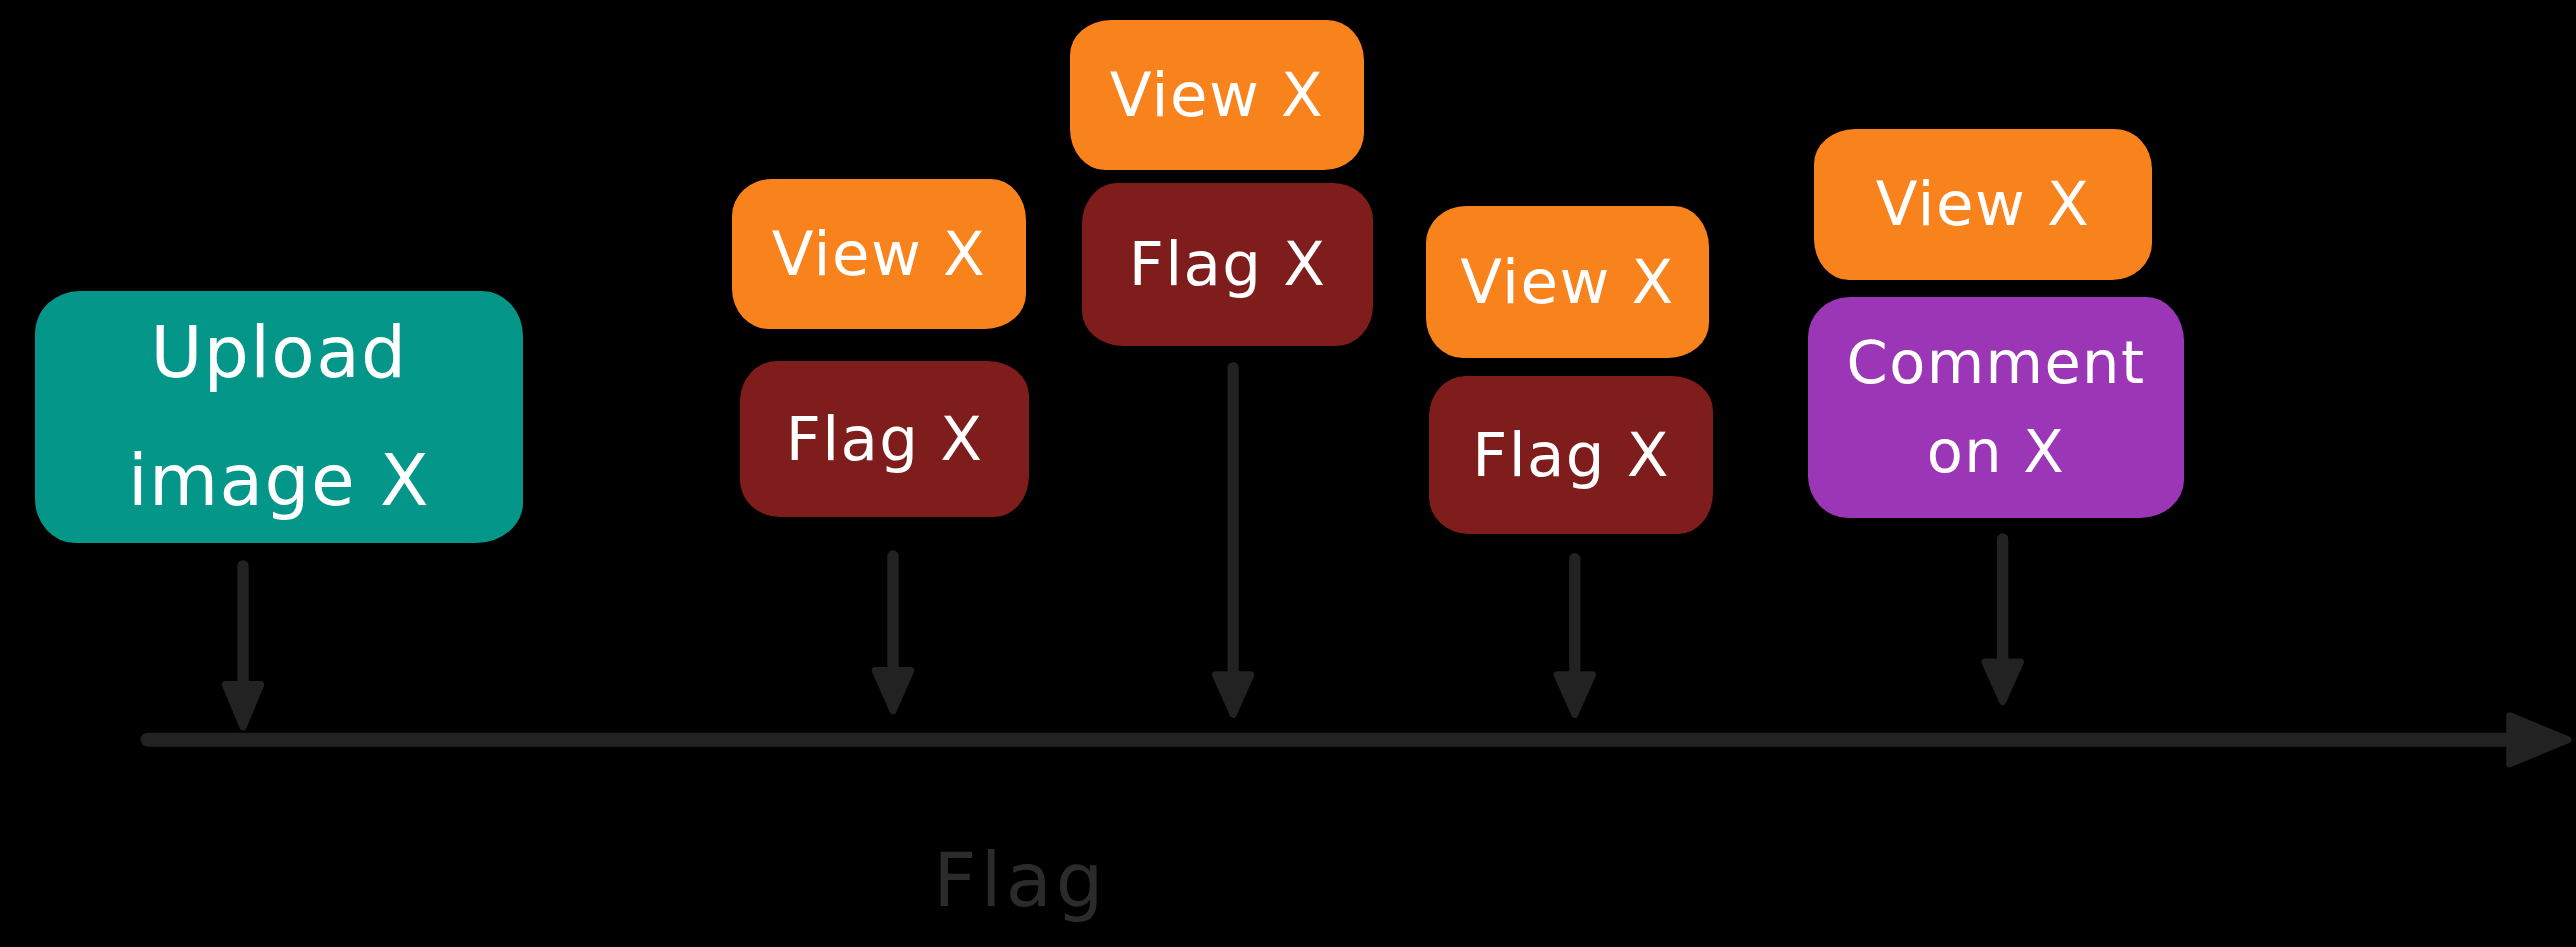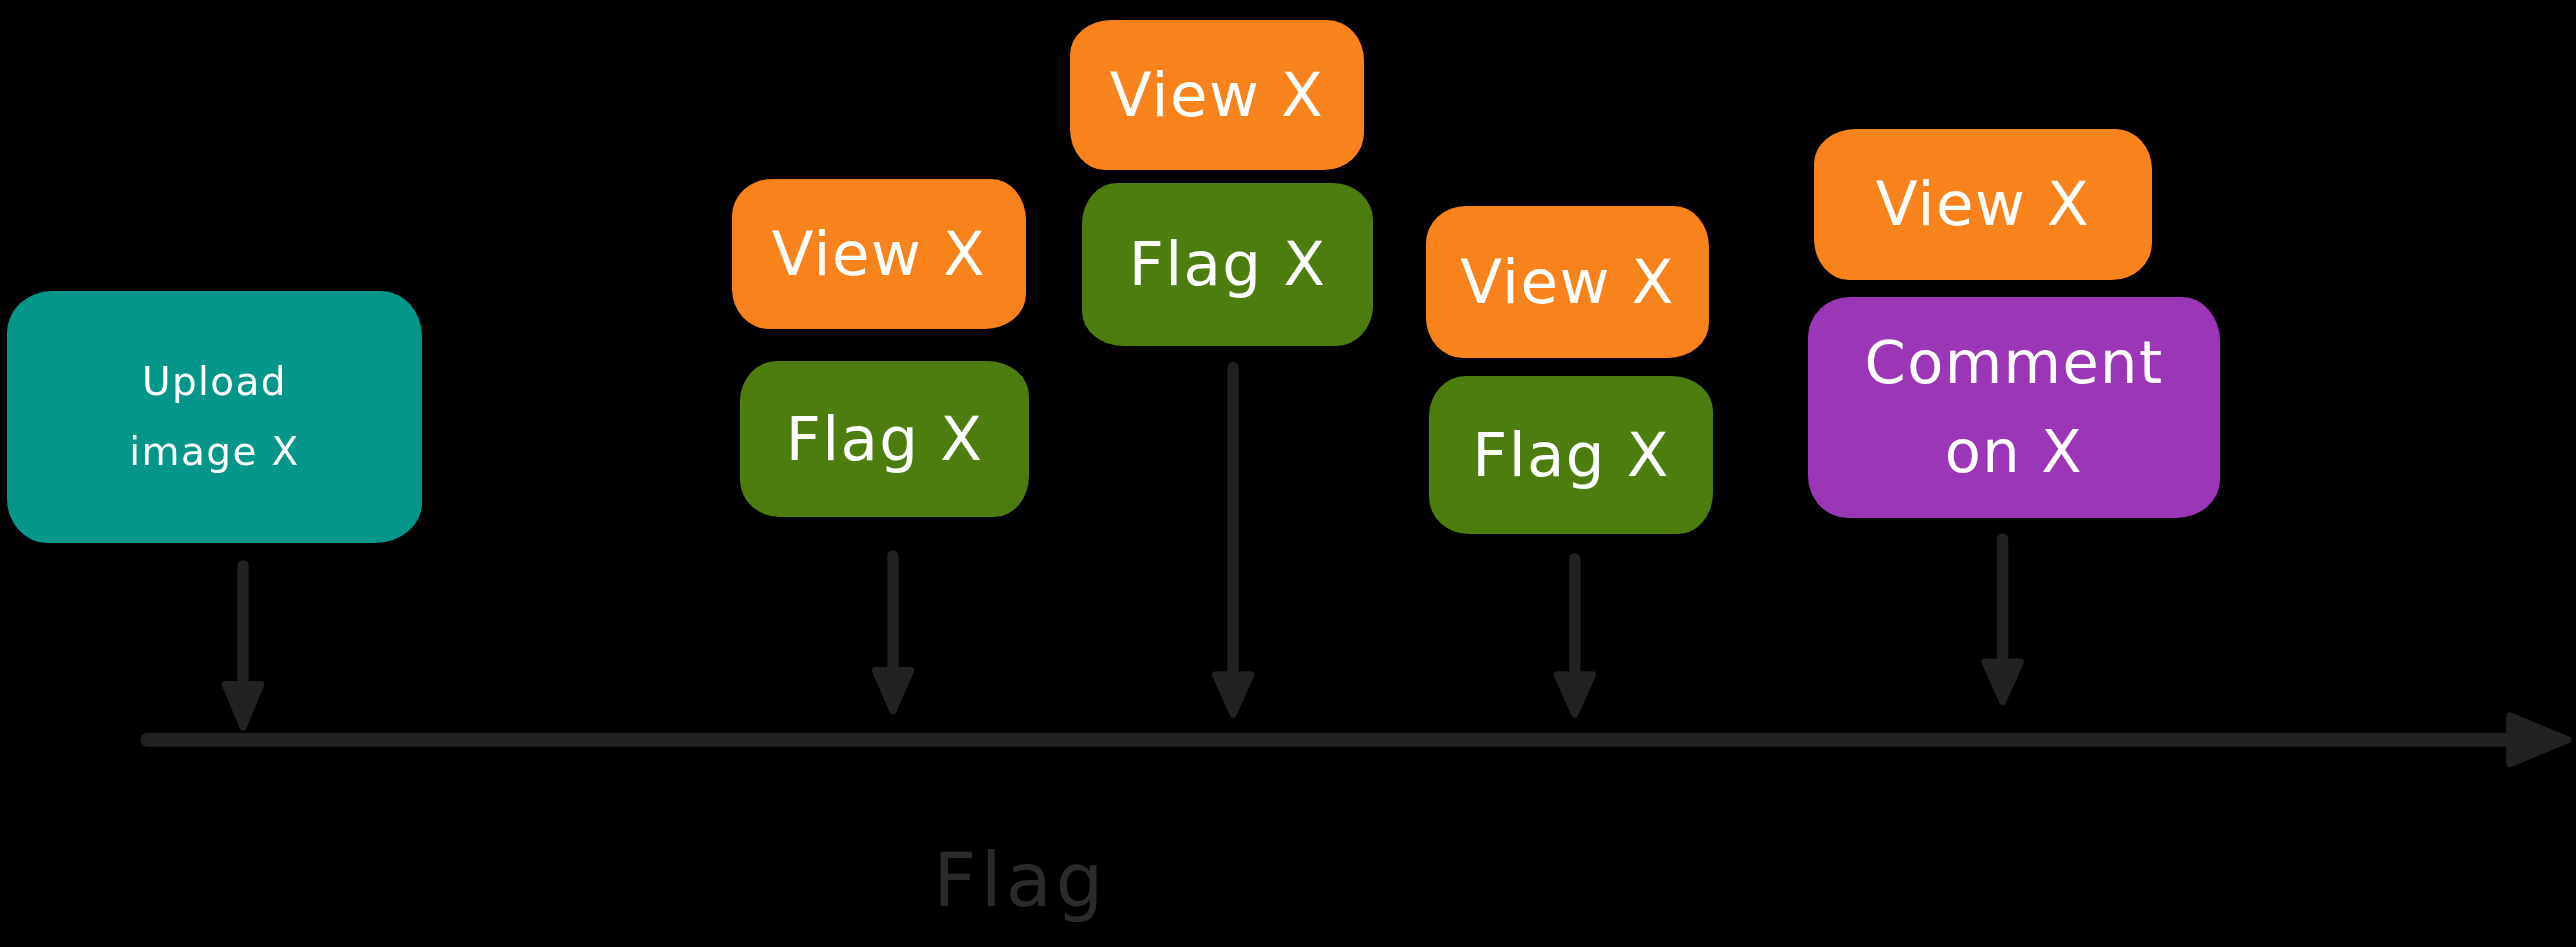--- a/index.html
+++ b/index.html
@@ -22,32 +22,32 @@
     justify-content: center;
     color: #ffffff;
     text-align: center;
     white-space: pre-line;
     font-weight: 500;
     letter-spacing: 1.4px;
     line-height: 1.25;
   }
   .c-teal    { background: #049688; }
   .c-orange  { background: #f8821c; }
-  .c-crimson { background: #4d7c0f; }
+  .c-crimson { background: #7f1d1d; }
   .c-purple  { background: #9b37b7; }
 
-  .box-upload  { left: 7px;   top: 291px; width: 415px; height: 252px; border-radius: 45px 41px 47px 40px / 42px 45px 40px 44px; font-size: 39px; line-height: 1.8; }
+  .box-upload  { left: 35px;   top: 291px; width: 488px; height: 252px; border-radius: 45px 41px 47px 40px / 42px 45px 40px 44px; font-size: 71px; line-height: 1.8; }
   .box-view-1  { left: 732px; top: 179px; width: 294px; height: 150px; border-radius: 40px 35px 41px 37px / 37px 41px 35px 40px; font-size: 61px; }
   .box-flag-1  { left: 740px; top: 361px; width: 289px; height: 156px; border-radius: 37px 41px 35px 40px / 40px 35px 41px 37px; font-size: 61px; }
   .box-view-2  { left: 1070px; top: 20px;  width: 294px; height: 150px; border-radius: 41px 37px 40px 35px / 35px 40px 37px 41px; font-size: 61px; }
   .box-flag-2  { left: 1082px; top: 183px; width: 291px; height: 163px; border-radius: 35px 40px 37px 41px / 41px 37px 40px 35px; font-size: 61px; }
   .box-view-3  { left: 1426px; top: 206px; width: 283px; height: 152px; border-radius: 40px 35px 41px 37px / 37px 41px 35px 40px; font-size: 61px; }
   .box-flag-3  { left: 1429px; top: 376px; width: 284px; height: 158px; border-radius: 37px 41px 35px 40px / 40px 35px 41px 37px; font-size: 61px; }
   .box-view-4  { left: 1814px; top: 129px; width: 338px; height: 151px; border-radius: 41px 37px 40px 35px / 35px 40px 37px 41px; font-size: 61px; }
-  .box-comment { left: 1808px; top: 297px; width: 412px; height: 221px; border-radius: 42px 38px 44px 40px / 40px 44px 38px 42px; font-size: 59px; line-height: 1.5; }
+  .box-comment { left: 1808px; top: 297px; width: 376px; height: 221px; border-radius: 42px 38px 44px 40px / 40px 44px 38px 42px; font-size: 59px; line-height: 1.5; }
 
   .strokes {
     position: absolute;
     left: 0;
     top: 0;
     width: 2576px;
     height: 947px;
   }
   .time-label {
     position: absolute;

